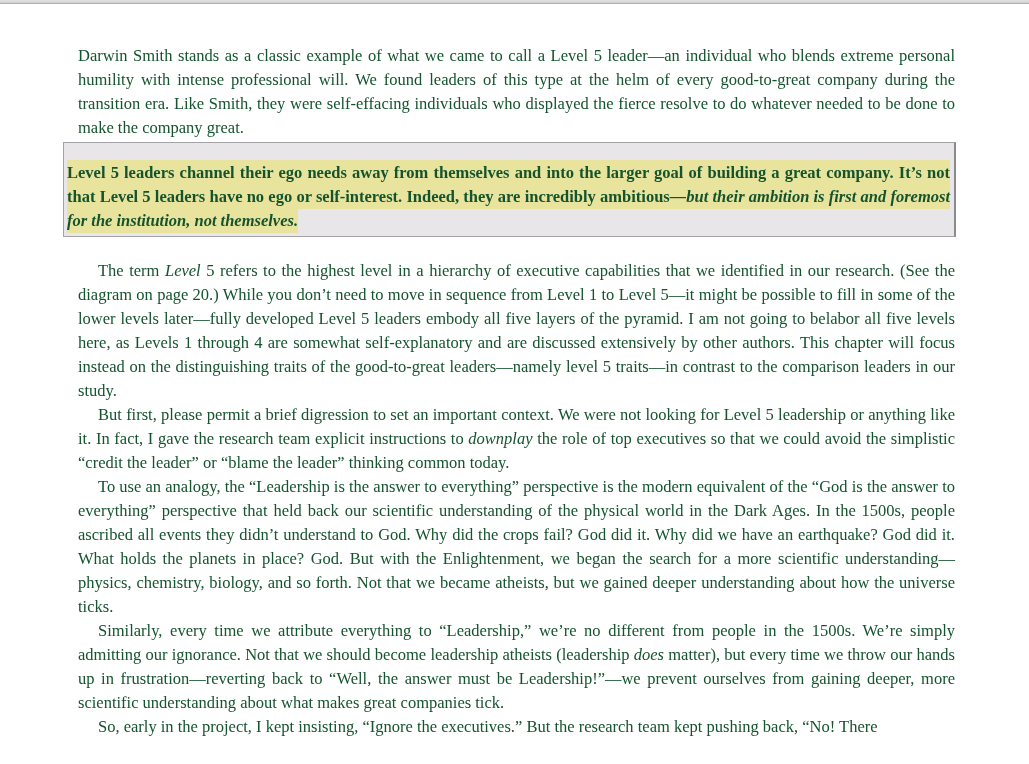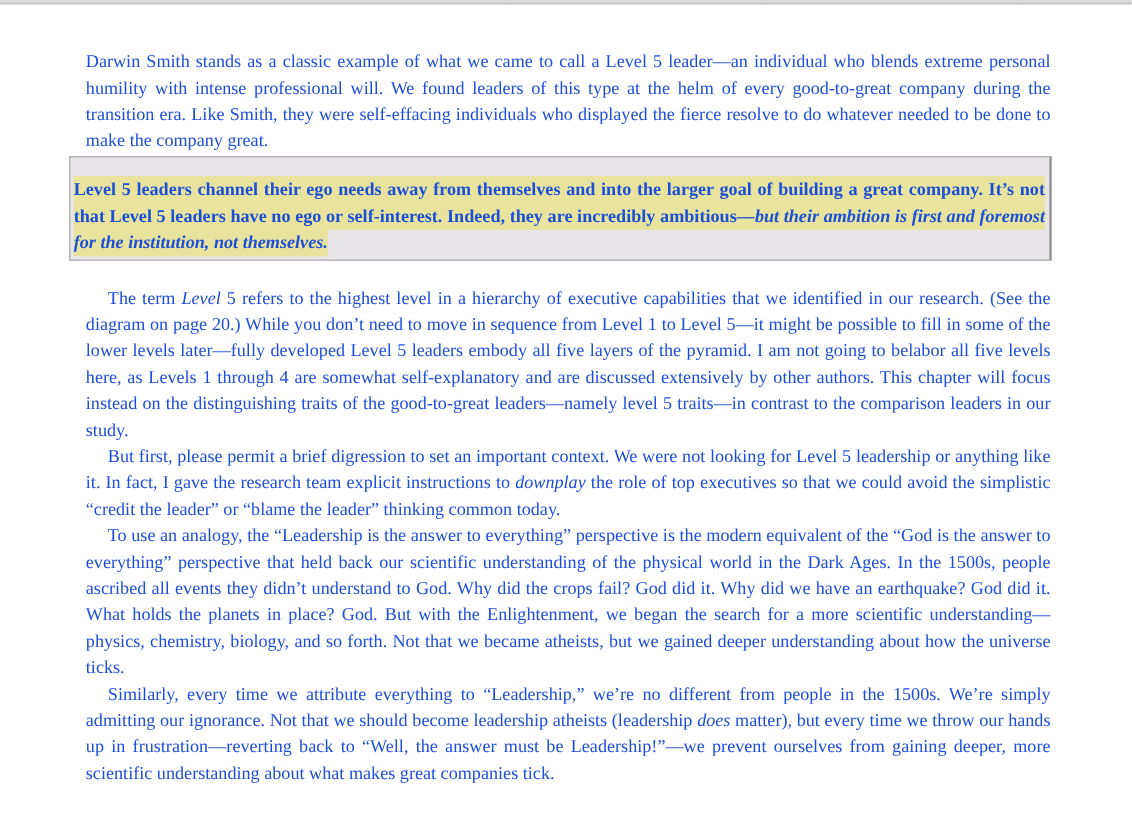--- a/index.html
+++ b/index.html
@@ -17,21 +17,21 @@
     background: linear-gradient(#e3e3e3, #cfcfcf);
     border-bottom: 1px solid #b0b0b0;
   }
   .page {
     padding: 40px 74px 0 78px;
   }
   #doc p {
     margin: 0;
     font-size: 16.5px;
     line-height: 24px;
-    color: #1d4ed8;
+    color: #14532d;
     text-align: justify;
   }
   #doc p.ind {
     text-indent: 20px;
   }
   .it { font-style: italic; }
   .quote-box {
     margin: 2px -1px 22px -15px;
     background: #e8e6e9;
     border: 1px solid #a5a2a7;
@@ -54,14 +54,15 @@
 <div class="page">
   <div id="doc">
       <p class=""><span class="" style="background: transparent;">Darwin Smith stands as a classic example of what we came to call a Level 5 leader—an individual who blends extreme personal humility with intense professional will. We found leaders of this type at the helm of every good-to-great company during the transition era. Like Smith, they were self-effacing individuals who displayed the fierce resolve to do whatever needed to be done to make the company great.</span></p>
       <div class="quote-box" style="background: rgb(232, 230, 233);">
         <p class=""><span class="hl " style="background: rgb(232, 228, 158);">Level 5 leaders channel their ego needs away from themselves and into the larger goal of building a great company. It’s not that Level 5 leaders have no ego or self-interest. Indeed, they are incredibly ambitious—</span><span class="hl it" style="background: rgb(232, 228, 158);">but their ambition is first and foremost for the institution, not themselves.</span></p>
       </div>
       <p class="ind"><span class="" style="background: transparent;">The term </span><span class="it" style="background: transparent;">Level</span><span class="" style="background: transparent;"> 5 refers to the highest level in a hierarchy of executive capabilities that we identified in our research. (See the diagram on page 20.) While you don’t need to move in sequence from Level 1 to Level 5—it might be possible to fill in some of the lower levels later—fully developed Level 5 leaders embody all five layers of the pyramid. I am not going to belabor all five levels here, as Levels 1 through 4 are somewhat self-explanatory and are discussed extensively by other authors. This chapter will focus instead on the distinguishing traits of the good-to-great leaders—namely level 5 traits—in contrast to the comparison leaders in our study.</span></p>
       <p class="ind"><span class="" style="background: transparent;">But first, please permit a brief digression to set an important context. We were not looking for Level 5 leadership or anything like it. In fact, I gave the research team explicit instructions to </span><span class="it" style="background: transparent;">downplay</span><span class="" style="background: transparent;"> the role of top executives so that we could avoid the simplistic “credit the leader” or “blame the leader” thinking common today.</span></p>
       <p class="ind"><span class="" style="background: transparent;">To use an analogy, the “Leadership is the answer to everything” perspective is the modern equivalent of the “God is the answer to everything” perspective that held back our scientific understanding of the physical world in the Dark Ages. In the 1500s, people ascribed all events they didn’t understand to God. Why did the crops fail? God did it. Why did we have an earthquake? God did it. What holds the planets in place? God. But with the Enlightenment, we began the search for a more scientific understanding—physics, chemistry, biology, and so forth. Not that we became atheists, but we gained deeper understanding about how the universe ticks.</span></p>
       <p class="ind"><span class="" style="background: transparent;">Similarly, every time we attribute everything to “Leadership,” we’re no different from people in the 1500s. We’re simply admitting our ignorance. Not that we should become leadership atheists (leadership </span><span class="it" style="background: transparent;">does</span><span class="" style="background: transparent;"> matter), but every time we throw our hands up in frustration—reverting back to “Well, the answer must be Leadership!”—we prevent ourselves from gaining deeper, more scientific understanding about what makes great companies tick.</span></p>
+      <p class="ind"><span class="" style="background: transparent;">So, early in the project, I kept insisting, “Ignore the executives.” But the research team kept pushing back, “No! There</span></p>
     </div>
 </div>
 
 </body></html>

